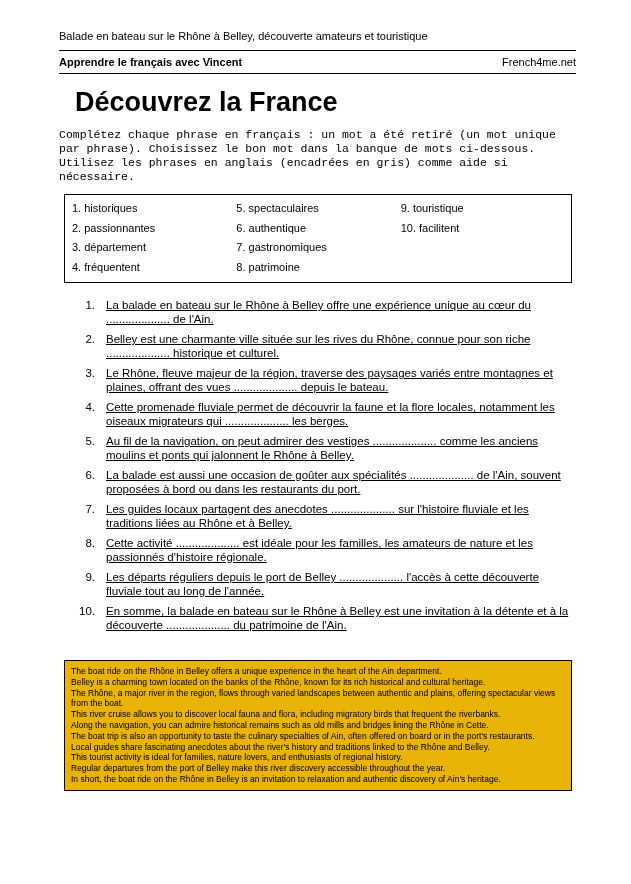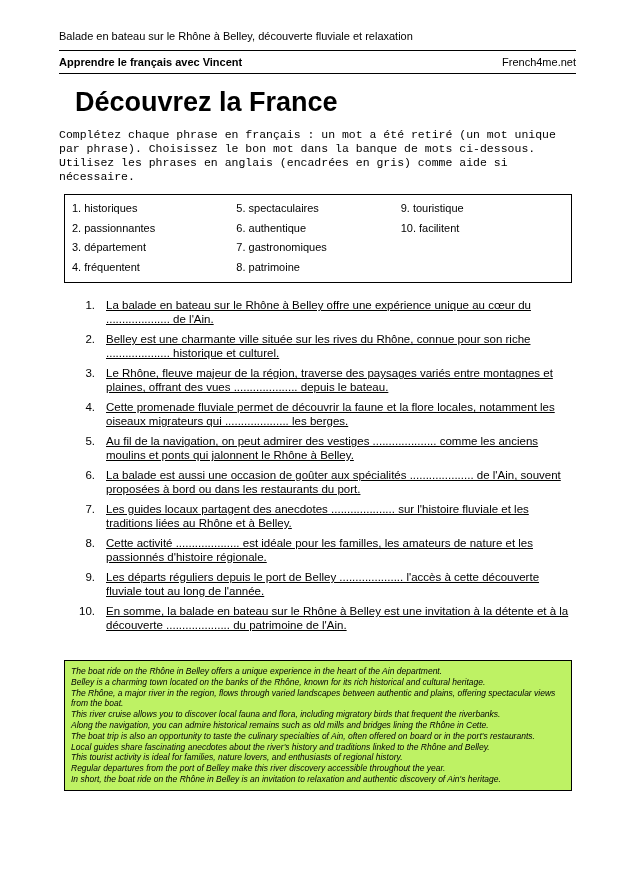--- a/index.html
+++ b/index.html
@@ -41,21 +41,21 @@
     margin: 28px 4px 0 5px;
     padding: 5px 6px;
   }
   .en-line { font-size: 8.5px; line-height: 10.8px; }
 </style>
 </head>
 <body>
 
 <div class="page">
 
-  <div class="top-line">Balade en bateau sur le Rhône à Belley, découverte fluviale et relaxation</div>
+  <div class="top-line">Balade en bateau sur le Rhône à Belley, découverte amateurs et touristique</div>
   <hr class="rule">
 
   <div class="subheader">
     <span class="left">Apprendre le français avec Vincent</span>
     <span class="right">French4me.net</span>
   </div>
   <hr class="rule">
 
   <h1 class="title">Découvrez la France</h1>
 
@@ -136,21 +136,21 @@
         <span class="ex-num">9.</span>
         <span class="ex-text">Les départs réguliers depuis le port de Belley .................... l'accès à cette découverte fluviale tout au long de l'année.</span>
       </div>
 
       <div class="ex-item">
         <span class="ex-num">10.</span>
         <span class="ex-text">En somme, la balade en bateau sur le Rhône à Belley est une invitation à la détente et à la découverte .................... du patrimoine de l'Ain.</span>
       </div>
     </div>
 
-  <div class="english-box" style="background: #bef264; font-style: italic;">
+  <div class="english-box" style="background: #eab308;">
 
       <div class="en-line">The boat ride on the Rhône in Belley offers a unique experience in the heart of the Ain department.</div>
 
       <div class="en-line">Belley is a charming town located on the banks of the Rhône, known for its rich historical and cultural heritage.</div>
 
       <div class="en-line">The Rhône, a major river in the region, flows through varied landscapes between authentic and plains, offering spectacular views from the boat.</div>
 
       <div class="en-line">This river cruise allows you to discover local fauna and flora, including migratory birds that frequent the riverbanks.</div>
 
       <div class="en-line">Along the navigation, you can admire historical remains such as old mills and bridges lining the Rhône in Cette.</div>

